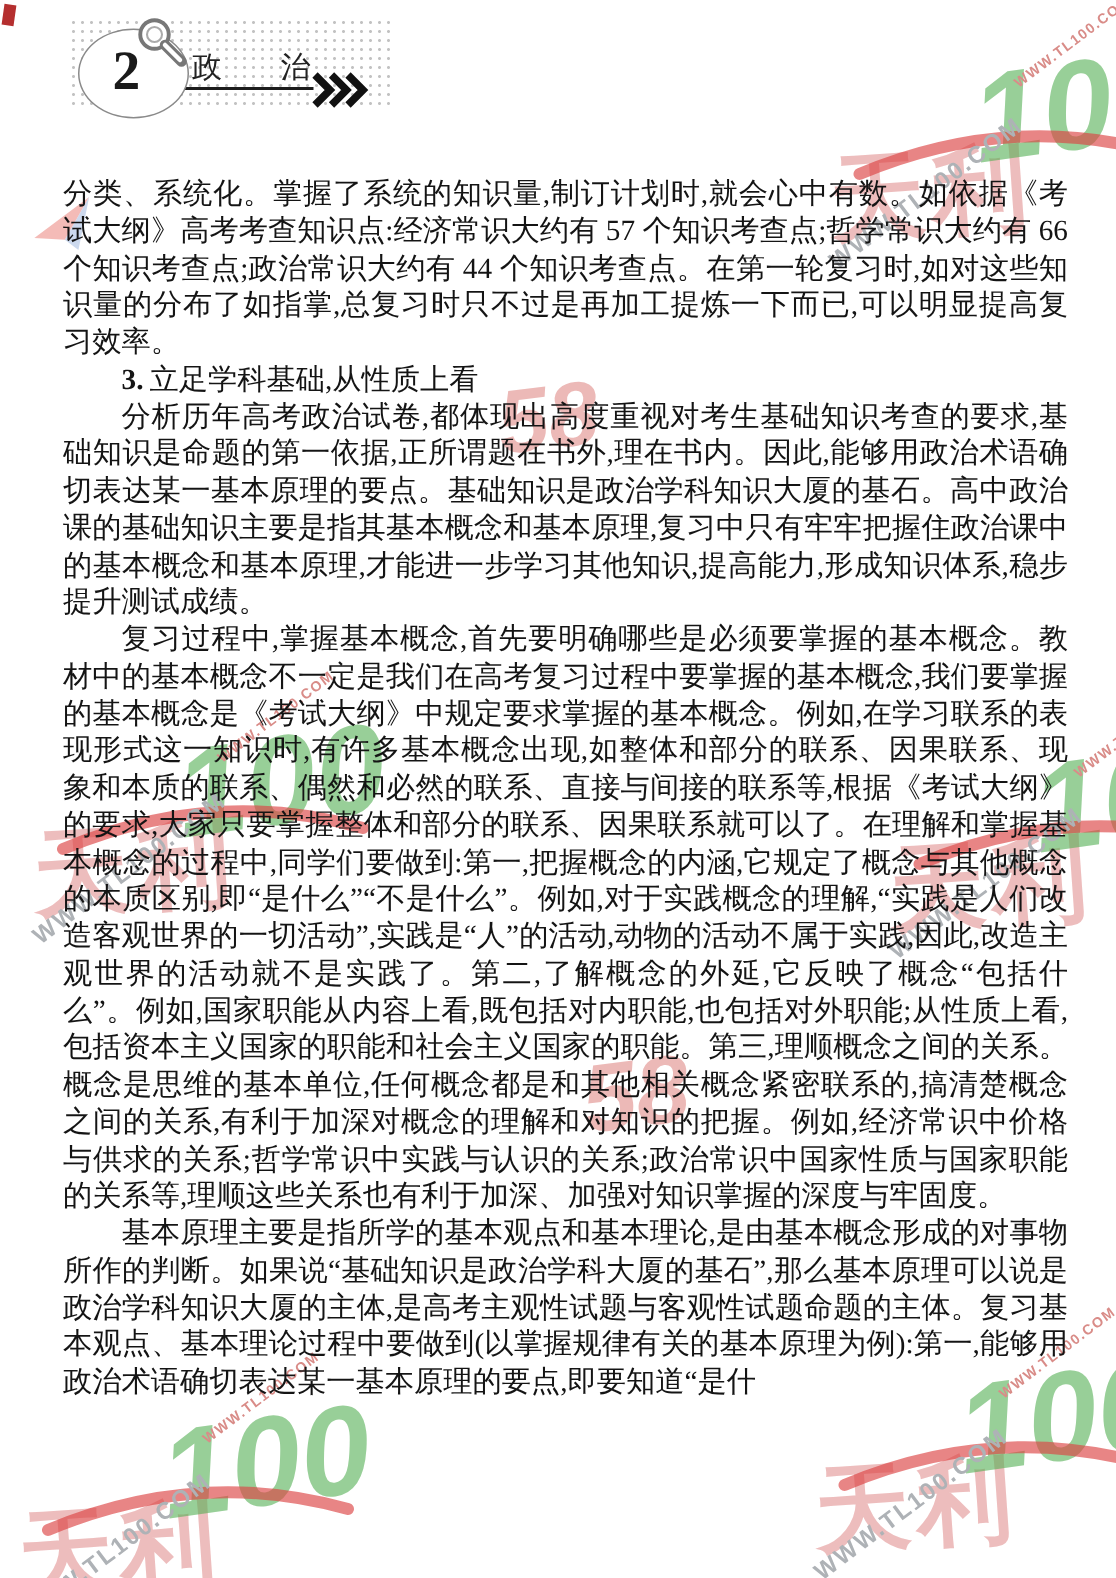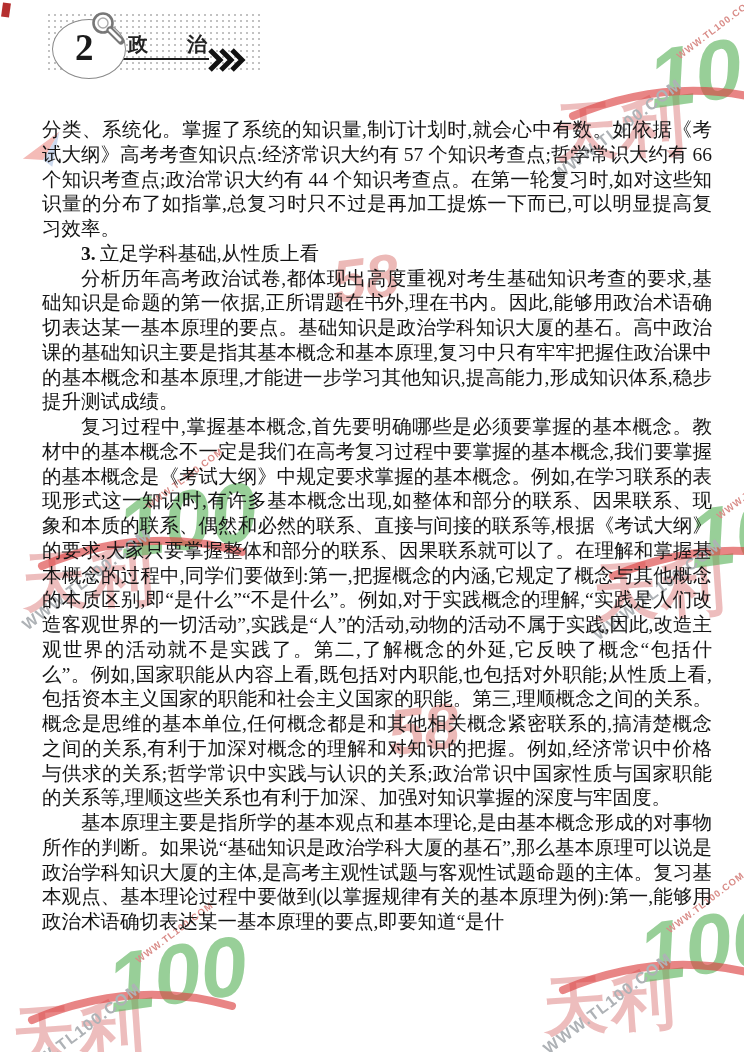--- a/index.html
+++ b/index.html
@@ -28,21 +28,21 @@
     font-size: 37px; font-weight: bold; color: #1a1a1a;
   }
   .header-magnifier { position: absolute; left: 88px; top: 9px; }
   .header-rule {
     position: absolute; left: 121px; top: 58px; width: 88px; height: 0;
     border-top: 2.6px solid #1c1c1c;
   }
   .header-arrows { position: absolute; left: 207px; top: 47px; }
   .header-subject {
     position: absolute; left: 128px; top: 31px;
-    font-size: 20px; font-weight: bold; color: #222;
+    font-size: 20px; font-weight: normal; color: #222;
     letter-spacing: 17px; white-space: nowrap;
   }
   .corner-mark {
     position: absolute; left: 2px; top: 3px; width: 8px; height: 14px;
     background: #b52f2f; transform: rotate(8deg); z-index: 4;
   }
   
   .body-text {
     position: absolute; left: 42px; top: 86px; width: 670px; z-index: 2;
     font-size: 19.5px; line-height: 1.27; color: #141414;

